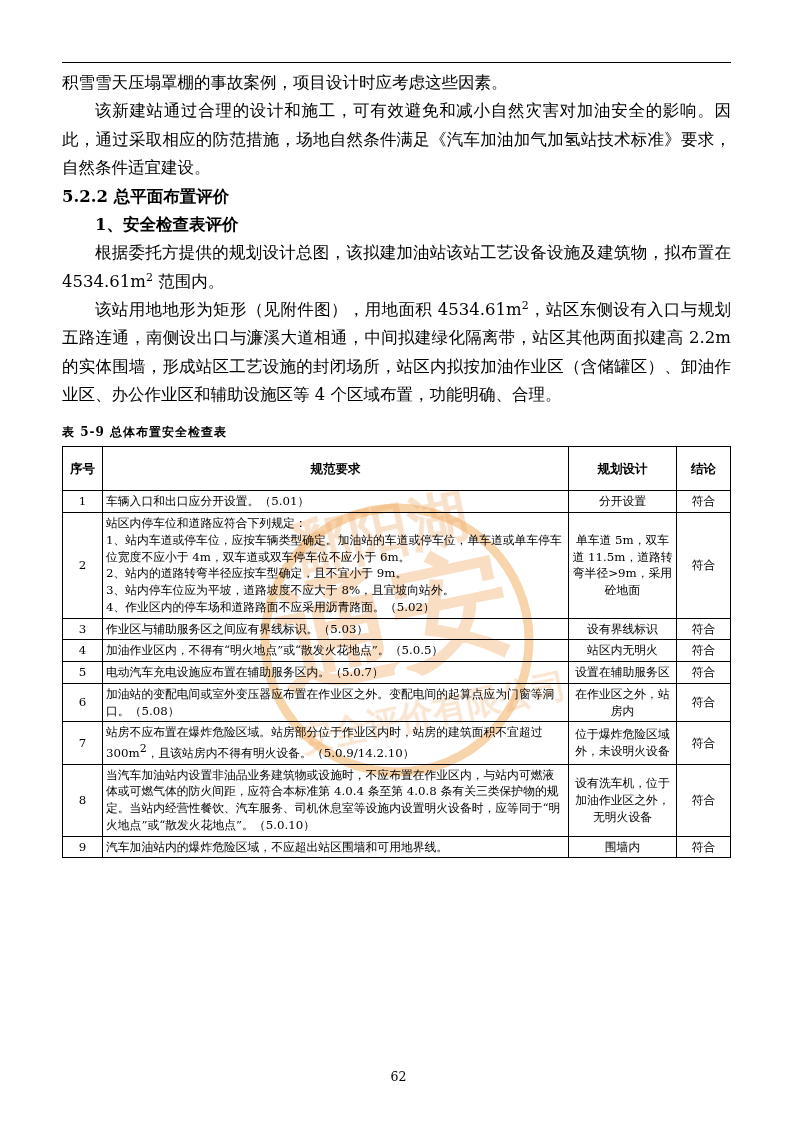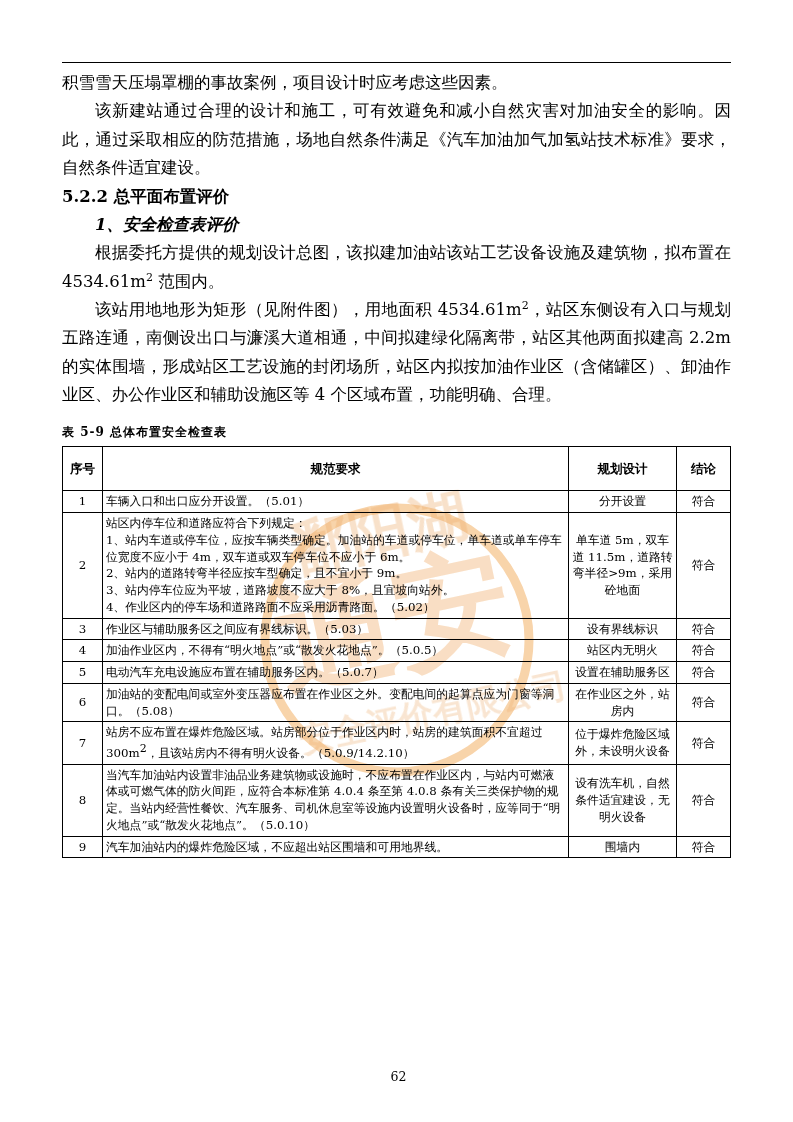--- a/index.html
+++ b/index.html
@@ -46,21 +46,20 @@
   .h3 {
     font-size:16.5px;
     font-weight:bold;
     margin:13px 0 4px 0;
   }
   .h4 {
     font-size:16.5px;
     font-weight:bold;
     text-indent:2em;
     margin:10px 0 2px 0;
-    font-style:italic;
   }
   .sup { font-size:11px; vertical-align:super; }
   
   .table-caption {
     text-align:left;
     font-weight:bold;
     font-size:12px;
     margin:14px 0 5px 0;
     letter-spacing:1px;
   }
@@ -195,21 +194,21 @@
           </tr>
           <tr>
             <td class="c">7</td>
             <td class="l">站房不应布置在爆炸危险区域。站房部分位于作业区内时，站房的建筑面积不宜超过 300m<span class="sup">2</span>，且该站房内不得有明火设备。（5.0.9/14.2.10）</td>
             <td class="c">位于爆炸危险区域外，未设明火设备</td>
             <td class="c">符合</td>
           </tr>
           <tr>
             <td class="c">8</td>
             <td class="l">当汽车加油站内设置非油品业务建筑物或设施时，不应布置在作业区内，与站内可燃液体或可燃气体的防火间距，应符合本标准第 4.0.4 条至第 4.0.8 条有关三类保护物的规定。当站内经营性餐饮、汽车服务、司机休息室等设施内设置明火设备时，应等同于“明火地点”或“散发火花地点”。（5.0.10）</td>
-            <td class="c">设有洗车机，自然条件适宜建设，无明火设备</td>
+            <td class="c">设有洗车机，位于加油作业区之外，无明火设备</td>
             <td class="c">符合</td>
           </tr>
           <tr>
             <td class="c">9</td>
             <td class="l">汽车加油站内的爆炸危险区域，不应超出站区围墙和可用地界线。</td>
             <td class="c">围墙内</td>
             <td class="c">符合</td>
           </tr>
         </tbody>
     </table>

